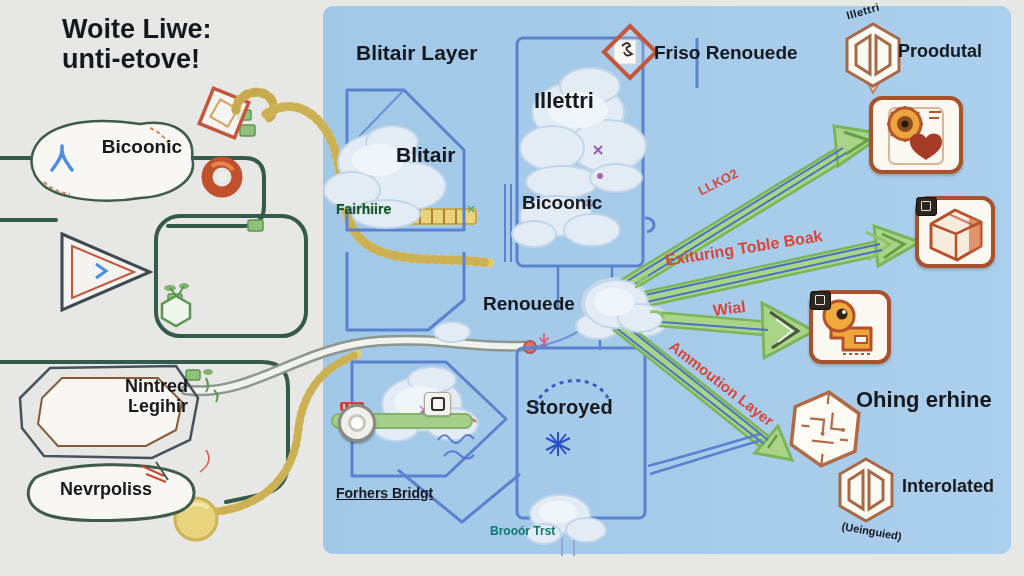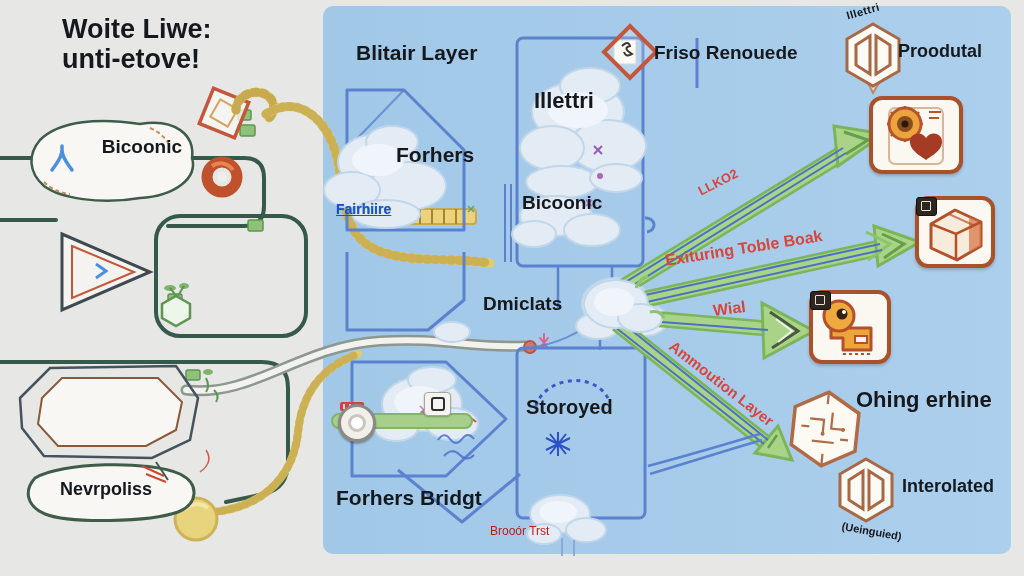--- a/index.html
+++ b/index.html
@@ -6,22 +6,22 @@
   body{width:1024px;height:576px;position:relative;overflow:hidden;
        background:#e7e8e6;font-family:"Liberation Sans","DejaVu Sans",sans-serif;}
   #stage{position:absolute;inset:0;width:866px;height:576px;}
   #panel{position:absolute;left:323px;top:6px;width:688px;height:548px;
          background:linear-gradient(90deg,#a2c8e8,#abcfec);border-radius:10px;}
   svg.layer{position:absolute;left:0;top:0;}
   .lbl{position:absolute;font-weight:700;color:#15181d;white-space:nowrap;
        transform-origin:left top;line-height:1.12;}
   .lbl.center{text-align:right;}
   .lbl.red{color:#d8453a;}
-  .lbl.green{color:#1d4ed8;text-shadow:0 0 1px #5f9c47;text-decoration:underline;}
-  .lbl.gray{color:#b91c1c;font-weight:400;}
+  .lbl.green{color:#14532d;text-shadow:0 0 1px #5f9c47;}
+  .lbl.gray{color:#0f766e;font-weight:700;}
   .icon-card{position:absolute;background:#fbf7f1;border:4px solid #a8512b;
              border-radius:13px;box-shadow:0 2px 3px rgba(60,40,20,.25);}
   .hex-wrap{position:absolute;}
   .mini-badge{position:absolute;left:-3px;top:-3px;width:19px;height:17px;
               background:#2e2720;border:1px solid #15100c;border-radius:3px;}
   .mini-badge::after{content:"";position:absolute;left:4px;top:3px;width:8px;height:8px;
               border:1.5px solid #e8e4da;border-radius:1px;}
   .white-badge{position:absolute;left:424px;top:392px;width:25px;height:22px;
               background:#f6f4f0;border:1px solid #a9a59d;border-radius:4px;
               box-shadow:0 1px 2px rgba(0,0,0,.25);display:flex;align-items:center;justify-content:center;}
@@ -327,32 +327,36 @@
 
   <div class="lbl" style="left:62px;top:14px;font-size:27px;">
     <span style="display:block">Woite Liwe:</span>
     <span style="display:block">unti-etove!</span>
   </div>
 
   <div class="lbl center" style="left:62px;top:136px;width:120px;font-size:19px;">
     <span style="display:block">Bicoonic</span>
   </div>
 
+  <div class="lbl center" style="left:98px;top:376px;width:90px;font-size:18px;">
+    <span style="display:block">Nintred</span>
+    <span style="display:block">Ŀegihir</span>
+  </div>
 
   <div class="lbl" style="left:60px;top:479px;font-size:18px;">Nevrpoliss</div>
 
   <div class="lbl" style="left:356px;top:41px;font-size:21px;">Blitair Layer</div>
-  <div class="lbl" style="left:396px;top:143px;font-size:21px;">Forhers</div>
+  <div class="lbl" style="left:396px;top:143px;font-size:21px;">Blitair</div>
   <div class="lbl" style="left:534px;top:89px;font-size:22px;">Illettri</div>
   <div class="lbl" style="left:522px;top:192px;font-size:19px;">Bicoonic</div>
   <div class="lbl" style="left:654px;top:42px;font-size:19px;">Friso Renouede</div>
   <div class="lbl green" style="left:336px;top:202px;font-size:14px;">Fairhiire</div>
-  <div class="lbl" style="left:483px;top:293px;font-size:19px;">Dmiclats</div>
+  <div class="lbl" style="left:483px;top:293px;font-size:19px;">Renouede</div>
   <div class="lbl" style="left:526px;top:396px;font-size:20px;">Storoyed</div>
-  <div class="lbl" style="left:336px;top:486px;font-size:21px;">Forhers Bridgt</div>
+  <div class="lbl" style="left:336px;top:486px;font-size:14px;text-decoration:underline;">Forhers Bridgt</div>
   <div class="lbl gray" style="left:490px;top:525px;font-size:12px;">Brooór Trst</div>
 
   <div class="lbl red" style="left:696px;top:186px;font-size:13px;transform:rotate(-27deg);">LLKO2</div>
   <div class="lbl red" style="left:664px;top:252px;font-size:16px;transform:rotate(-9deg);">Exituring Toble Boak</div>
   <div class="lbl red" style="left:712px;top:302px;font-size:16px;transform:rotate(-7deg);">Wial</div>
   <div class="lbl red" style="left:676px;top:338px;font-size:15px;transform:rotate(38deg);">Ammoution Layer</div>
 
   <div class="lbl" style="left:845px;top:10px;font-size:11px;transform:rotate(-16deg);letter-spacing:.5px;">Illettri</div>
   <div class="lbl" style="left:898px;top:41px;font-size:18px;">Proodutal</div>
   <div class="lbl" style="left:856px;top:388px;font-size:22px;">Ohing erhine</div>

